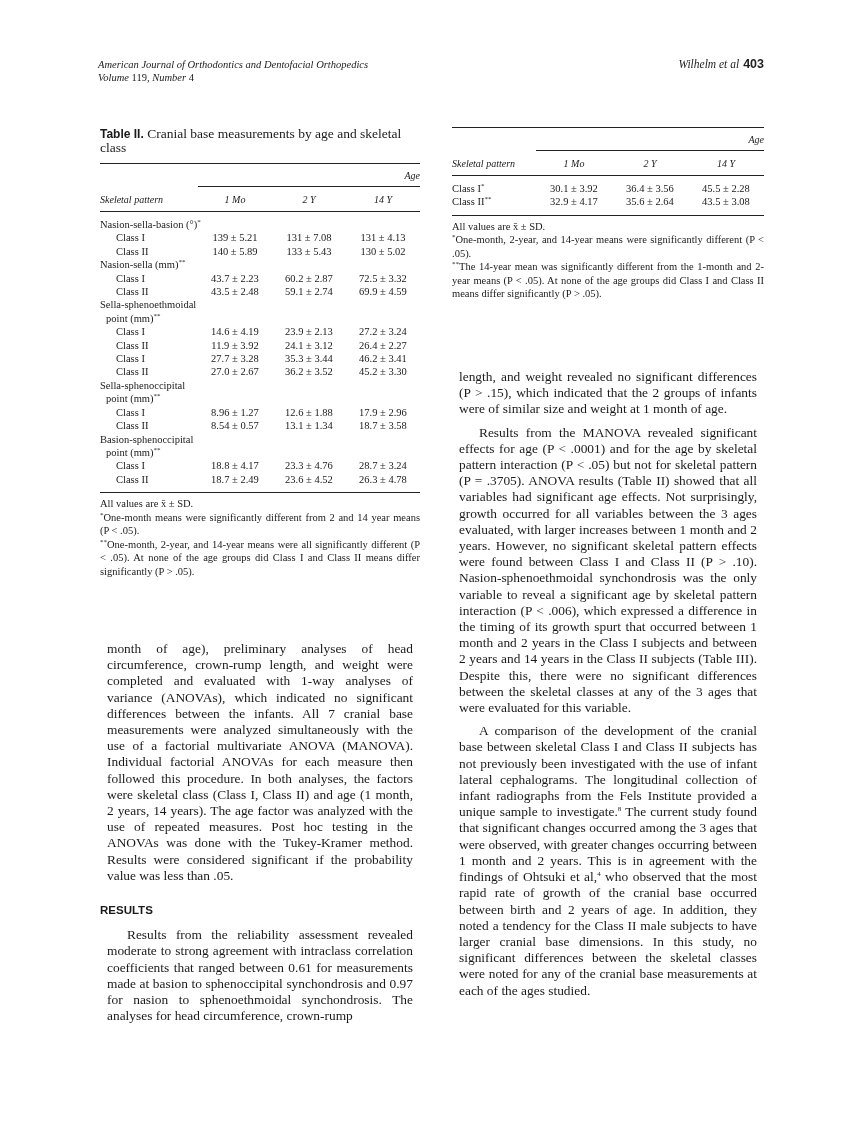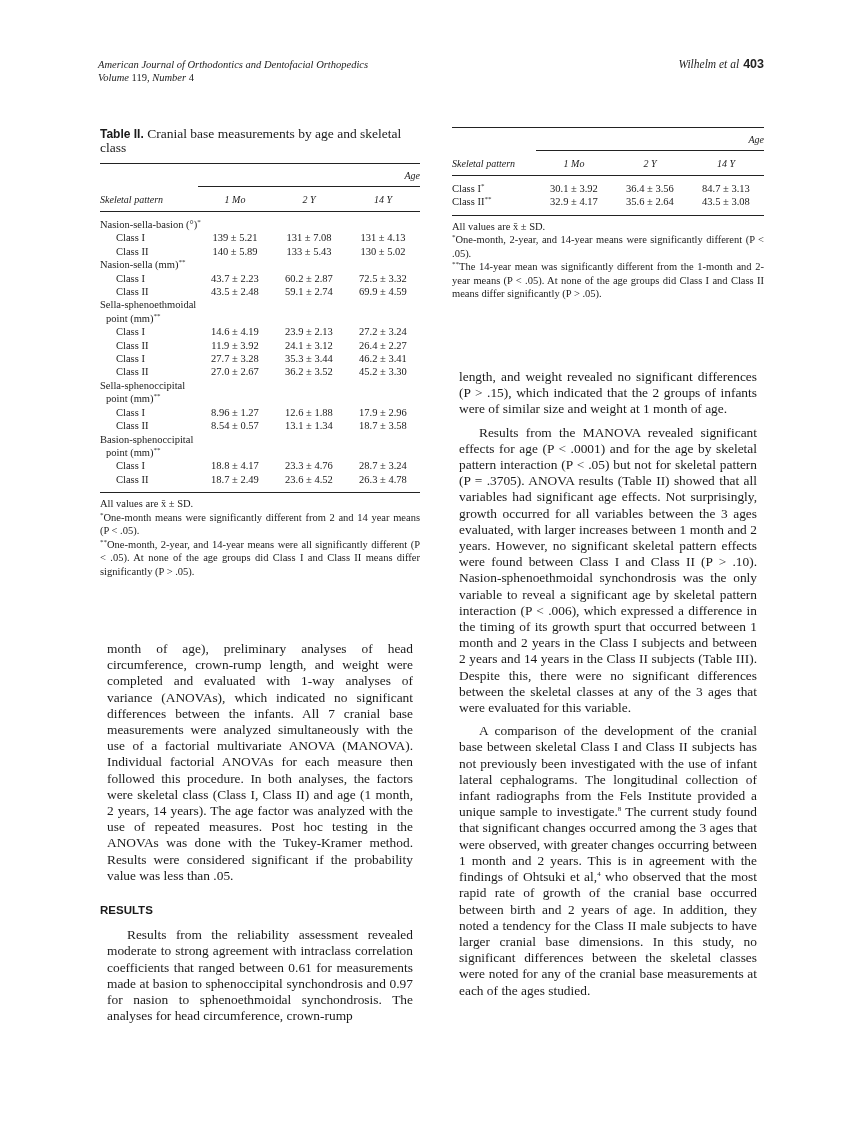--- a/index.html
+++ b/index.html
@@ -213,21 +213,21 @@
     </tr>
     <tr>
           <td style="height:6px"></td>
         </tr>
     </tbody>
       <tbody id="t3body">
         <tr>
           <td><span>Class I</span><sup>*</sup></td>
           <td class="val">30.1 ± 3.92</td>
           <td class="val">36.4 ± 3.56</td>
-          <td class="val">84.7 ± 3.13</td>
+          <td class="val">45.5 ± 2.28</td>
         </tr>
         <tr>
           <td><span>Class II</span><sup>**</sup></td>
           <td class="val">32.9 ± 4.17</td>
           <td class="val">35.6 ± 2.64</td>
           <td class="val">43.5 ± 3.08</td>
         </tr>
       </tbody>
     <tbody>
         <tr>

